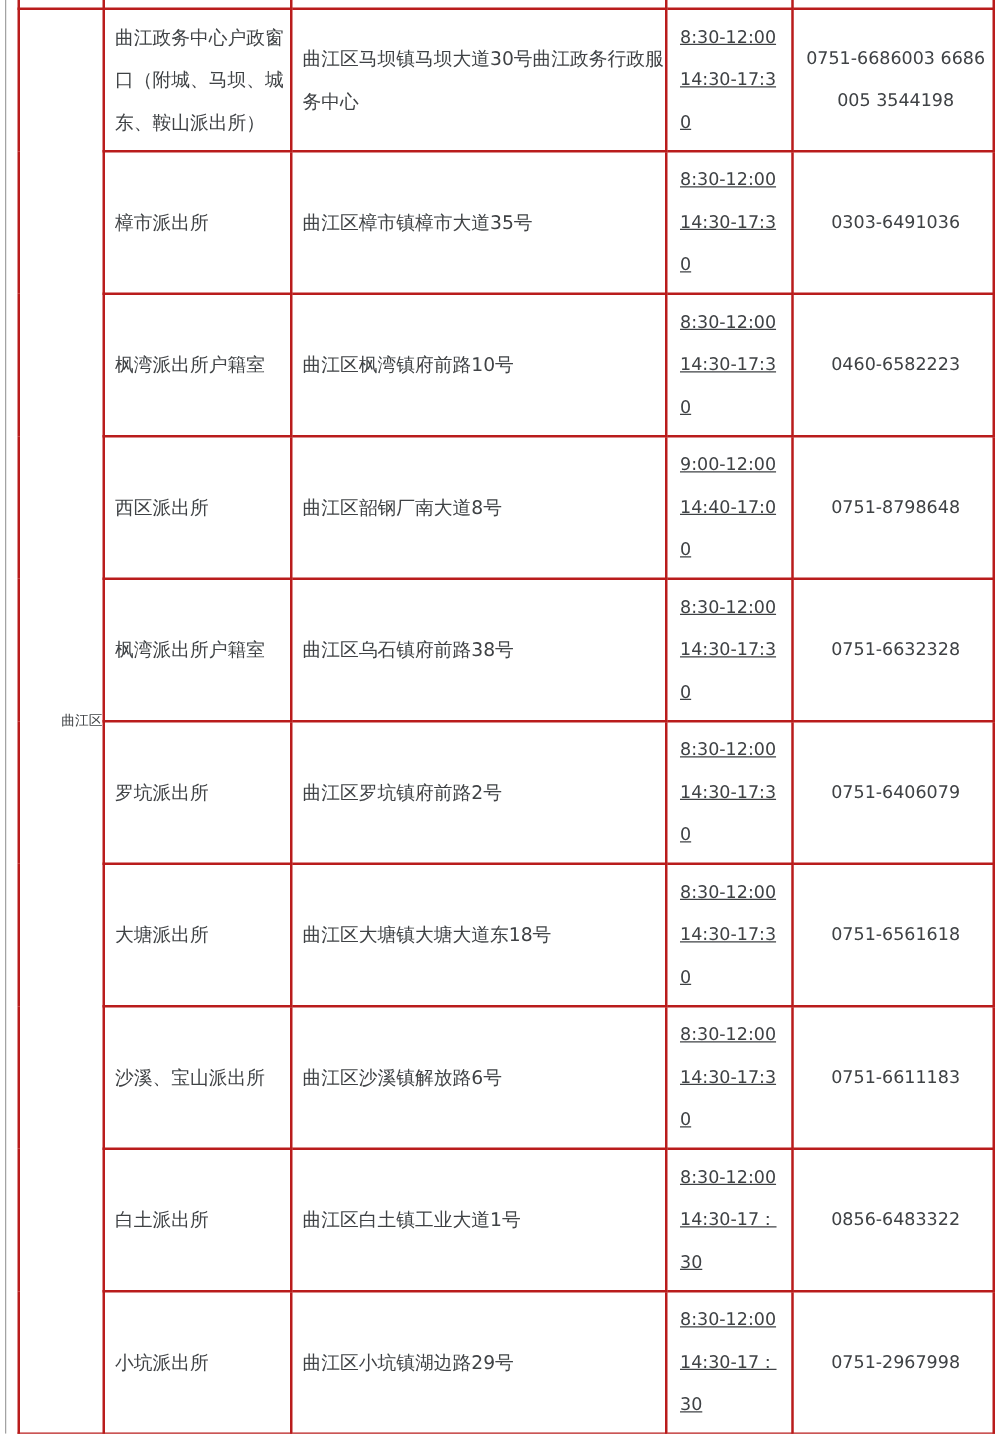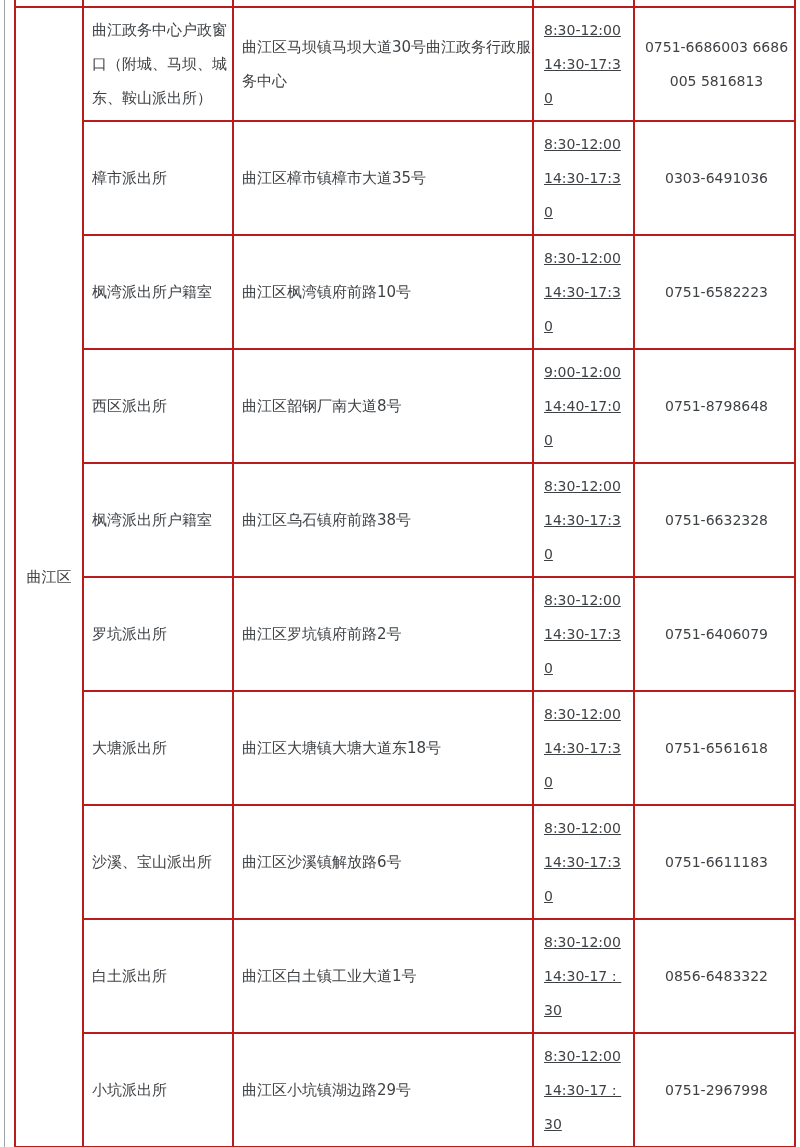--- a/index.html
+++ b/index.html
@@ -36,22 +36,23 @@
     vertical-align: middle;
     padding: 0;
     overflow: hidden;
     font-size: 15px;
     line-height: 34px;
   }
   tr.sliver-top td { height: 6px; border-top: 0; }
   tr.sliver-bottom td { height: 10px; border-bottom: 0; }
   tr.data-row td { height: 112px; }
   td.cell-district {
-    text-align: center;
-    font-size: 15px;
+    text-align: right;
+    font-size: 11px;
+    font-family: Liberation Serif, serif;
   }
   td.cell-station { padding-left: 8px; padding-right: 6px; }
   td.cell-address { padding-left: 8px; padding-right: 6px; }
   td.cell-hours   { padding-left: 10px; padding-right: 20px; font-size: 14px; text-decoration: underline; }
   td.cell-phone   { padding-left: 8px;  padding-right: 4px; font-size: 14px; text-align: center; }
   .ln { white-space: nowrap; display: block; }
 </style>
 </head>
 <body>
 
@@ -86,21 +87,21 @@
           <span class="ln">曲江区马坝镇马坝大道30号曲江政务行政服</span>
           <span class="ln">务中心</span>
         </td>
         <td class="cell-hours">
           <span class="ln">8:30-12:00</span>
           <span class="ln">14:30-17:3</span>
           <span class="ln">0</span>
         </td>
         <td class="cell-phone">
           <span class="ln">0751-6686003 6686</span>
-          <span class="ln">005 5816813</span>
+          <span class="ln">005 3544198</span>
         </td>
       </tr>
       <tr class="data-row">
         <td class="cell-station">
           <span class="ln">樟市派出所</span>
         </td>
         <td class="cell-address">
           <span class="ln">曲江区樟市镇樟市大道35号</span>
         </td>
         <td class="cell-hours">
@@ -118,21 +119,21 @@
         </td>
         <td class="cell-address">
           <span class="ln">曲江区枫湾镇府前路10号</span>
         </td>
         <td class="cell-hours">
           <span class="ln">8:30-12:00</span>
           <span class="ln">14:30-17:3</span>
           <span class="ln">0</span>
         </td>
         <td class="cell-phone">
-          <span class="ln">0751-6582223</span>
+          <span class="ln">0460-6582223</span>
         </td>
       </tr>
       <tr class="data-row">
         <td class="cell-station">
           <span class="ln">西区派出所</span>
         </td>
         <td class="cell-address">
           <span class="ln">曲江区韶钢厂南大道8号</span>
         </td>
         <td class="cell-hours">

